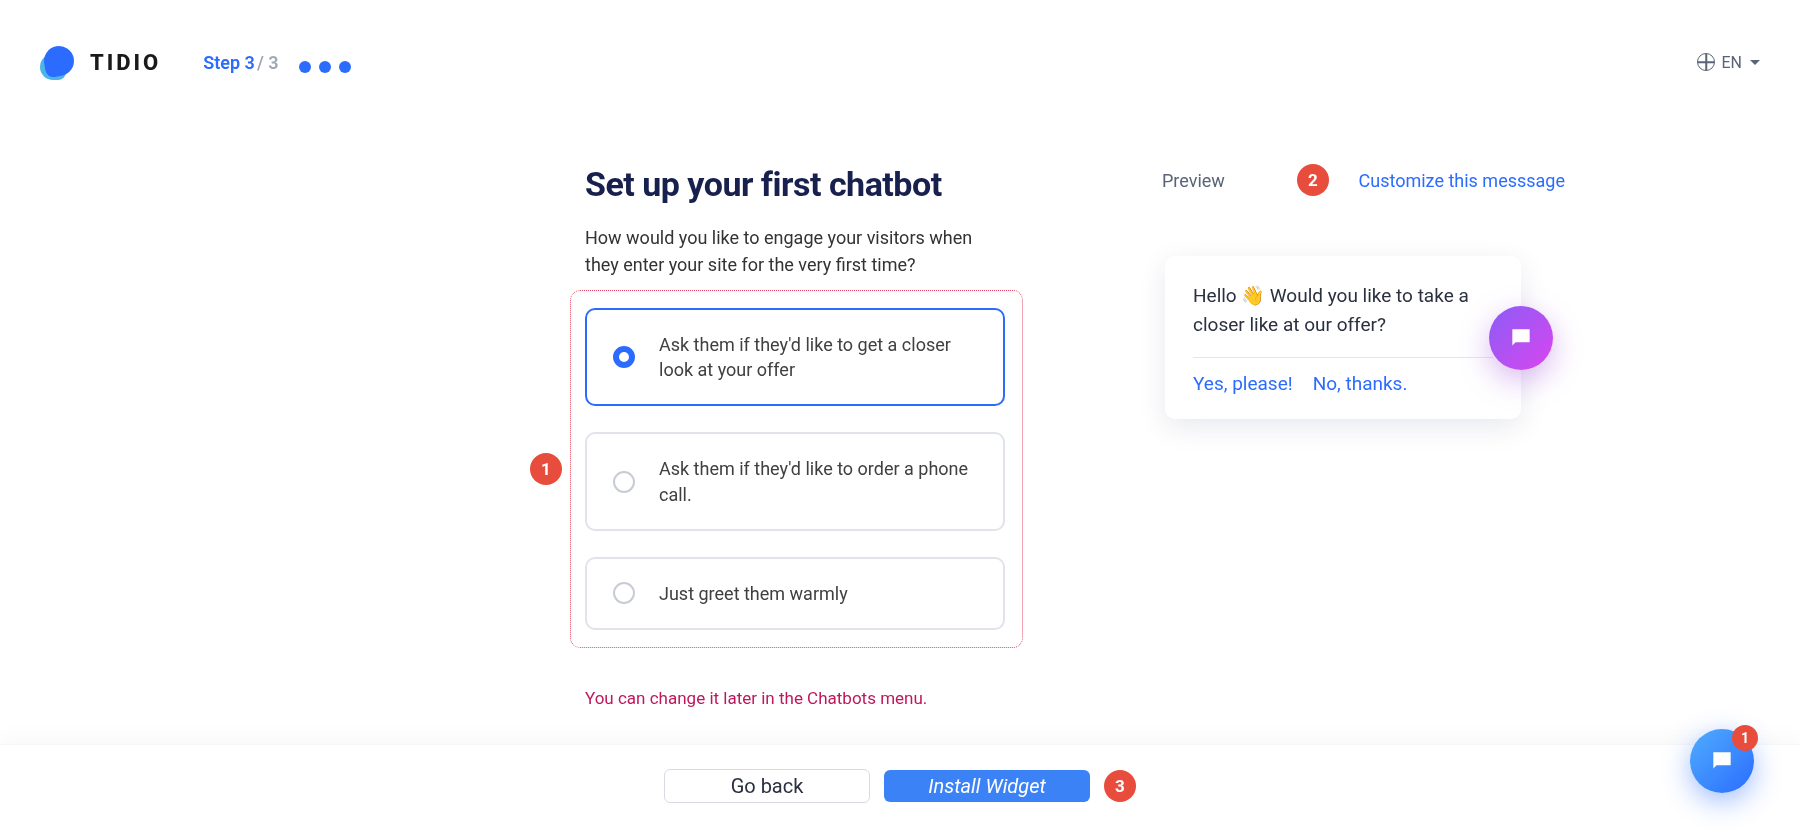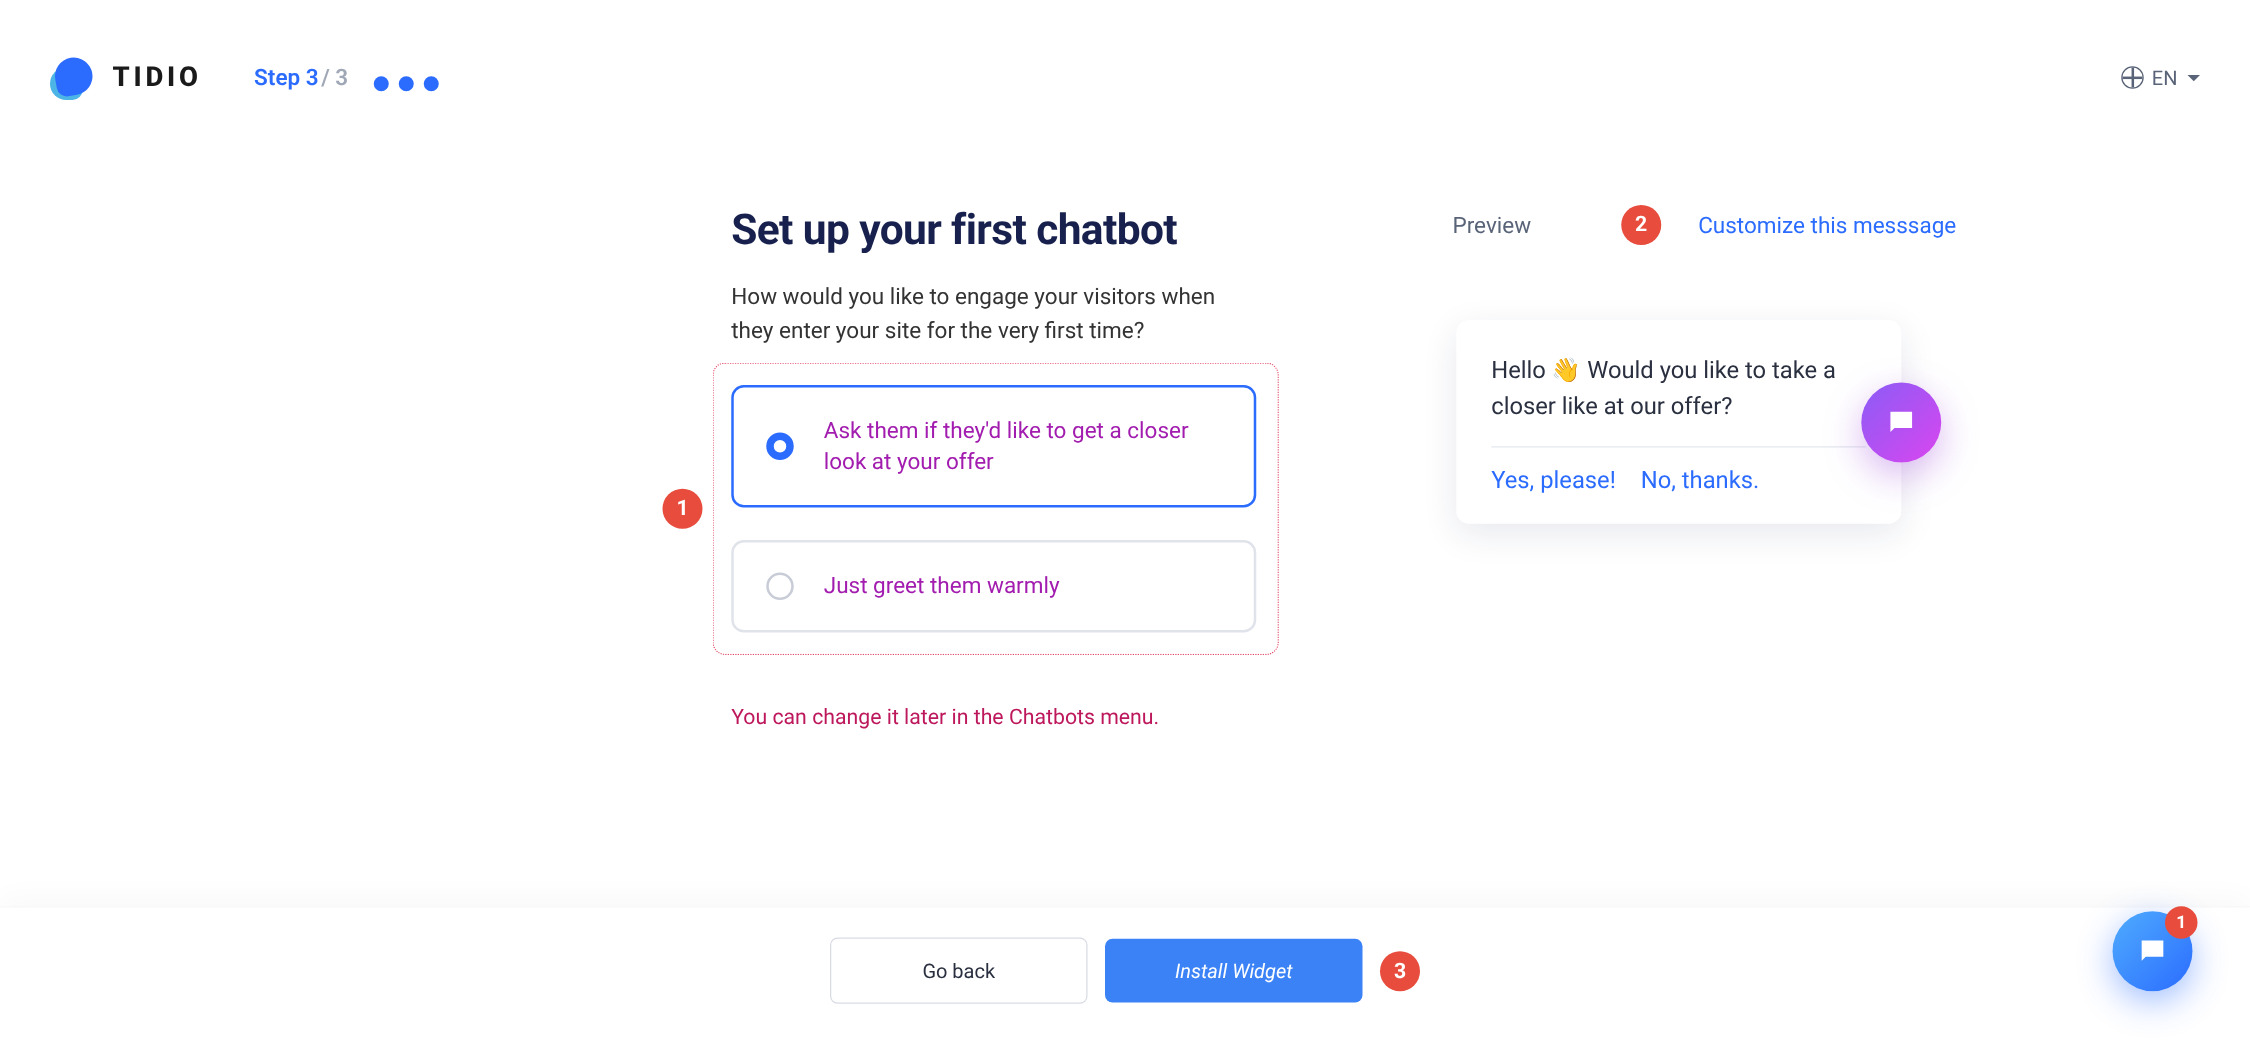--- a/index.html
+++ b/index.html
@@ -30,21 +30,21 @@
     .subtitle { font-size: 18px; line-height: 1.5; color: #333; margin-bottom: 30px; }
 
     .options-wrapper { position: relative; }
     .options-annotation { position: absolute; border: 1.5px dotted #e44a66; border-radius: 10px; left: -15px; top: -18px; right: -18px; bottom: -18px; pointer-events: none; }
 
     .option { display: flex; align-items: center; padding: 22px 26px; border: 2px solid #e0e4ea; border-radius: 10px; margin-bottom: 26px; cursor: pointer; background: #fff; }
     .option:last-child { margin-bottom: 0; }
     .option.selected { border-color: #2b6cff; }
     .radio { width: 22px; height: 22px; border: 2px solid #c8ccd6; border-radius: 50%; margin-right: 24px; flex-shrink: 0; position: relative; }
     .option.selected .radio { border-color: #2b6cff; border-width: 6px; }
-    .option-label { font-size: 18px; line-height: 1.4; color: #a21caf; }
+    .option-label { font-size: 18px; line-height: 1.4; color: #404040; }
 
     .change-later { font-size: 17px; color: #be185d; margin-top: 58px; }
 
     .right-col { width: 360px; }
     .preview-header { display: flex; align-items: center; margin-bottom: 60px; margin-left: -3px;}
     .preview-label { font-size: 18px; color: #5a6478; }
     .customize-link { font-size: 18px; color: #2b6cff; margin-left: auto; cursor: pointer; margin-right: -40px; }
 
     .annotation-circle { width: 32px; height: 32px; border-radius: 50%; background: #e74c3c; color: #fff; font-size: 17px; font-weight: 700; display: flex; align-items: center; justify-content: center; flex-shrink: 0; }
     .annotation-1 { position: absolute; left: -55px; top: 50%; transform: translateY(-50%); }
@@ -56,21 +56,21 @@
     .chat-message { font-size: 19px; line-height: 1.5; color: #2a3040; }
     .chat-divider { height: 1px; background: #e4e7ee; margin: 18px 0 14px 0; }
     .chat-actions { display: flex; gap: 20px; font-size: 19px; }
     .chat-yes { color: #2b6cff; cursor: pointer; }
     .chat-no { color: #2b6cff; cursor: pointer; }
 
     .widget-bubble { position: absolute; right: -32px; top: 50%; transform: translateY(-50%); width: 64px; height: 64px; border-radius: 50%; background: linear-gradient(135deg, #8b5cf6 0%, #d946ef 100%); box-shadow: 0 10px 30px rgba(160,80,220,0.4); display: flex; align-items: center; justify-content: center; cursor: pointer; }
     .widget-bubble svg { width: 26px; height: 26px; }
 
     .footer { position: absolute; left: 0; right: 0; bottom: 0; padding: 24px 0 36px 0; border-top: 1px solid rgba(0,0,0,0.03); box-shadow: 0 -6px 24px rgba(0,0,0,0.03); display: flex; justify-content: center; align-items: center; background: #fff; }
-    .btn { padding: 16px 0; width: 206px; font-size: 16px; border-radius: 6px; cursor: pointer; border: none; font-family: inherit; text-align: center; }
+    .btn { padding: 4px 0; width: 206px; font-size: 20px; border-radius: 6px; cursor: pointer; border: none; font-family: inherit; text-align: center; }
     .btn-secondary { background: #fff; border: 1.5px solid #d8dbe3; color: #2a3040; margin-right: 14px; }
     .btn-primary { background: #3b82f6; color: #fff; font-style: italic; }
 
     .floating-chat { position: absolute; right: 46px; bottom: 46px; width: 64px; height: 64px; border-radius: 50%; background: linear-gradient(135deg, #4facfe 0%, #2b6cff 100%); box-shadow: 0 8px 28px rgba(43,108,255,0.45); display: flex; align-items: center; justify-content: center; cursor: pointer; }
     .floating-chat svg { width: 26px; height: 26px; }
     .floating-badge { position: absolute; top: -4px; right: -4px; width: 26px; height: 26px; border-radius: 50%; background: #e74c3c; color: #fff; font-size: 14px; font-weight: 700; display: flex; align-items: center; justify-content: center; }
   </style>
 </head>
 <body>
 
@@ -106,20 +106,24 @@
     <div class="options-wrapper">
       <div class="options-annotation"></div>
       <div class="annotation-circle annotation-1">1</div>
 
       <div class="option selected">
         <div class="radio"></div>
         <div class="option-label">Ask them if they'd like to get a closer look at your offer</div>
       </div>
       <div class="option">
         <div class="radio"></div>
+        <div class="option-label">Ask them if they'd like to order a phone call.</div>
+      </div>
+      <div class="option">
+        <div class="radio"></div>
         <div class="option-label">Just greet them warmly</div>
       </div>
     </div>
 
     <p class="change-later">You can change it later in the Chatbots menu.</p>
   </div>
 
   <div class="right-col">
     <div class="preview-header">
       <span class="preview-label">Preview</span>

